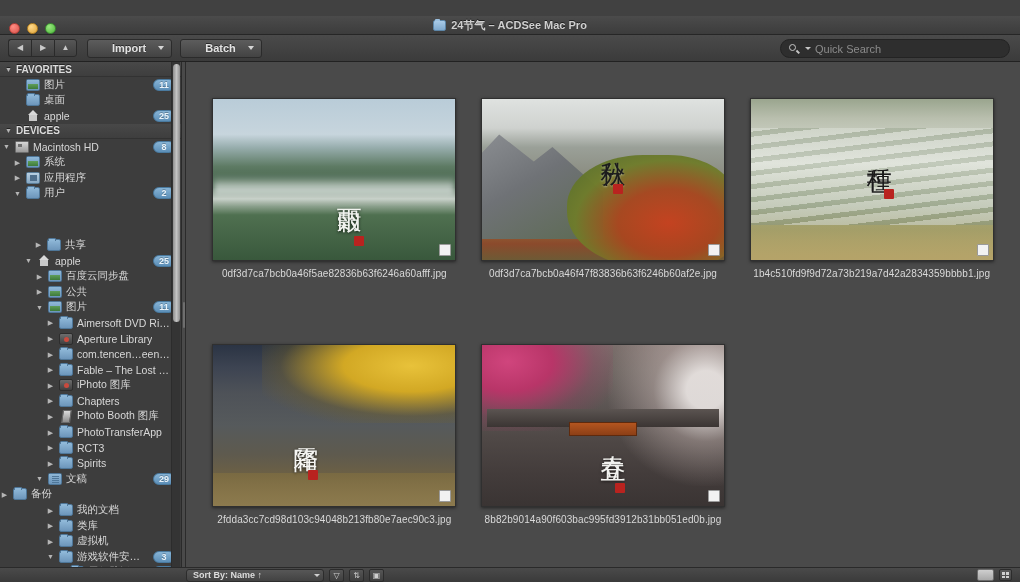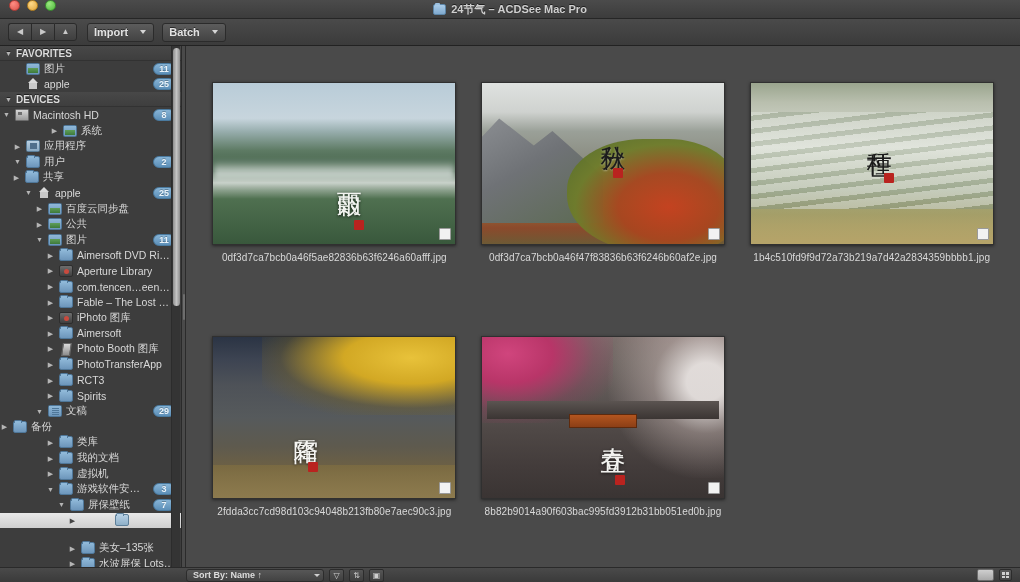--- a/index.html
+++ b/index.html
@@ -16,21 +16,21 @@
     display: flex; flex-direction: column;
     background: #414141;
   }
 
   
   .titlebar {
     height: 19px; flex: 0 0 19px;
     background: linear-gradient(#4b4b4b, #3c3c3c);
     border-bottom: 1px solid #262626;
     position: relative;
-    display: flex; align-items: flex-start;
+    display: flex; align-items: flex-end; margin-top: 16px;
   }
   .traffic { display: flex; gap: 7px; padding-left: 9px; align-items: center; }
   .tl { width: 11px; height: 11px; border-radius: 50%; display: block; }
   .tl-close  { background: radial-gradient(circle at 35% 30%, #ff8c83, #d8524a); border: 1px solid #b33e38; }
   .tl-min    { background: radial-gradient(circle at 35% 30%, #ffd98a, #e0a53a); border: 1px solid #bb8522; }
   .tl-max    { background: radial-gradient(circle at 35% 30%, #9ae87f, #4fb83d); border: 1px solid #3b9030; }
   .title-center {
     position: absolute; left: 0; right: 0; top: 0; height: 19px;
     display: flex; align-items: center; justify-content: center;
     gap: 5px; pointer-events: none;
@@ -73,21 +73,21 @@
   .navbtn:last-child  { border-radius: 0 3px 3px 0; border-right-width: 1px; }
   .navbtn span { display:block; }
 
   .popbtn {
     height: 19px; min-width: 64px;
     margin-right: 8px;
     background: linear-gradient(#5c5c5c, #434343);
     border: 1px solid #2b2b2b;
     border-radius: 3px;
     display: flex; align-items: center;
-    padding: 0 4px 0 6px;
+    padding: 0 4px 0 24px;
     color: #e2e2e2; font-size: 11px; font-weight: bold;
     text-shadow: 0 -1px 0 #2a2a2a;
     justify-content: space-between;
     gap: 12px;
   }
   .popbtn .caret {
     width: 0; height: 0;
     border-left: 3.5px solid transparent;
     border-right: 3.5px solid transparent;
     border-top: 4px solid #d5d5d5;
@@ -515,69 +515,82 @@
         </div>
     </div>
     <div class="popbtn">
       <span>Import</span>
       <span class="caret"></span>
     </div>
     <div class="popbtn">
       <span>Batch</span>
       <span class="caret"></span>
     </div>
+    <div class="search-wrap">
+      <span class="search-icon">
+        <span class="lens"></span>
+          <span class="handle"></span>
+      </span>
+      <span class="search-caret"></span>
+      <input class="search-input" value="" placeholder="Quick Search" style="">
+    </div>
   </div>
 
   <div class="body">
 
     <div class="sidebar">
       <div class="sb-scroll" id="sb-scroll">
           <div class="sb-head">
             <span class="tri">▼</span>
             <span>FAVORITES</span>
           </div>
           <div class="row" style="padding-left: 13px;">
             <span class="tri empty">▶</span>
             <span class="ic ic-pic"></span>
             <span class="label">图片</span>
             <span class="badge">11</span>
           </div>
           <div class="row" style="padding-left: 13px;">
             <span class="tri empty">▶</span>
+            <span class="ic ic-folder"></span>
+            <span class="label">桌面</span>
+          </div>
+          <div class="row" style="padding-left: 13px;">
+            <span class="tri empty">▶</span>
             <span class="ic ic-home"></span>
             <span class="label">apple</span>
             <span class="badge">25</span>
           </div>
           <div class="sb-head">
             <span class="tri">▼</span>
             <span>DEVICES</span>
           </div>
           <div class="row" style="padding-left: 2px;">
             <span class="tri">▼</span>
             <span class="ic ic-hd"></span>
             <span class="label">Macintosh HD</span>
             <span class="badge">8</span>
           </div>
-          <div class="row" style="padding-left: 13px; margin-left: 37px;">
+          <div class="row" style="padding-left: 13px;">
             <span class="tri">▶</span>
             <span class="ic ic-pic"></span>
             <span class="label">系统</span>
           </div>
           <div class="row" style="padding-left: 13px;">
             <span class="tri">▶</span>
             <span class="ic ic-app"></span>
             <span class="label">应用程序</span>
           </div>
           <div class="row" style="padding-left: 13px;">
             <span class="tri">▼</span>
             <span class="ic ic-folder"></span>
             <span class="label">用户</span>
             <span class="badge">2</span>
           </div>
-          <div class="row" style="padding-left: 12px;">
+          <div class="row" style="padding-left: 34px; margin-top: 36px;">
             <span class="tri">▶</span>
             <span class="ic ic-folder"></span>
             <span class="label">共享</span>
           </div>
           <div class="row" style="padding-left: 24px;">
             <span class="tri">▼</span>
             <span class="ic ic-home"></span>
             <span class="label">apple</span>
             <span class="badge">25</span>
           </div>
@@ -618,21 +631,21 @@
             <span class="label">Fable – The Lost Chapters</span>
           </div>
           <div class="row" style="padding-left: 46px;">
             <span class="tri">▶</span>
             <span class="ic ic-apert"></span>
             <span class="label">iPhoto 图库</span>
           </div>
           <div class="row" style="padding-left: 46px;">
             <span class="tri">▶</span>
             <span class="ic ic-folder"></span>
-            <span class="label">Aimersoft</span>
+            <span class="label">Chapters</span>
           </div>
           <div class="row" style="padding-left: 46px;">
             <span class="tri">▶</span>
             <span class="ic ic-booth"></span>
             <span class="label">Photo Booth 图库</span>
           </div>
           <div class="row" style="padding-left: 46px;">
             <span class="tri">▶</span>
             <span class="ic ic-folder"></span>
             <span class="label">PhotoTransferApp</span>
@@ -654,26 +667,26 @@
             <span class="badge">29</span>
           </div>
           <div class="row" style="">
             <span class="tri">▶</span>
             <span class="ic ic-folder"></span>
             <span class="label">备份</span>
           </div>
           <div class="row" style="padding-left: 46px;">
             <span class="tri">▶</span>
             <span class="ic ic-folder"></span>
+            <span class="label">我的文档</span>
+          </div>
+          <div class="row" style="padding-left: 46px;">
+            <span class="tri">▶</span>
+            <span class="ic ic-folder"></span>
             <span class="label">类库</span>
-          </div>
-          <div class="row" style="padding-left: 46px;">
-            <span class="tri">▶</span>
-            <span class="ic ic-folder"></span>
-            <span class="label">我的文档</span>
           </div>
           <div class="row" style="padding-left: 46px;">
             <span class="tri">▶</span>
             <span class="ic ic-folder"></span>
             <span class="label">虚拟机</span>
           </div>
           <div class="row" style="padding-left: 46px;">
             <span class="tri">▼</span>
             <span class="ic ic-folder"></span>
             <span class="label">游戏软件安装包备份</span>

